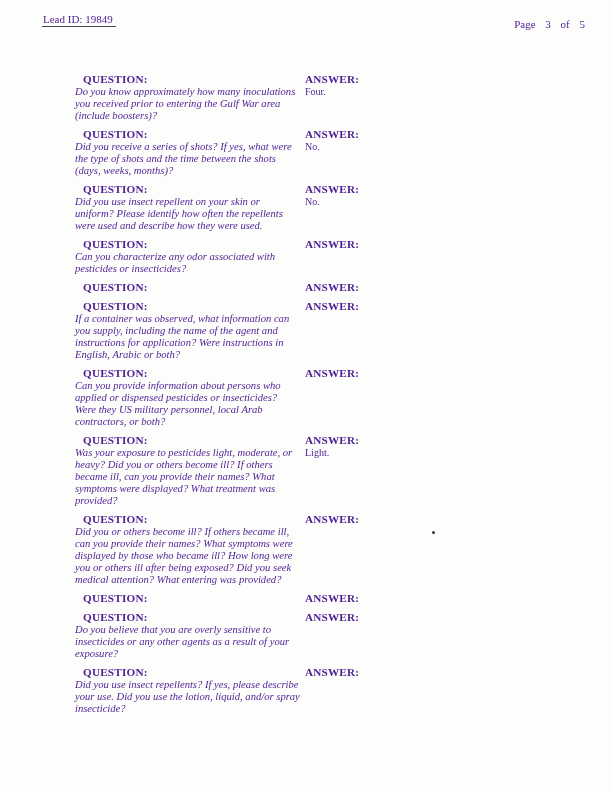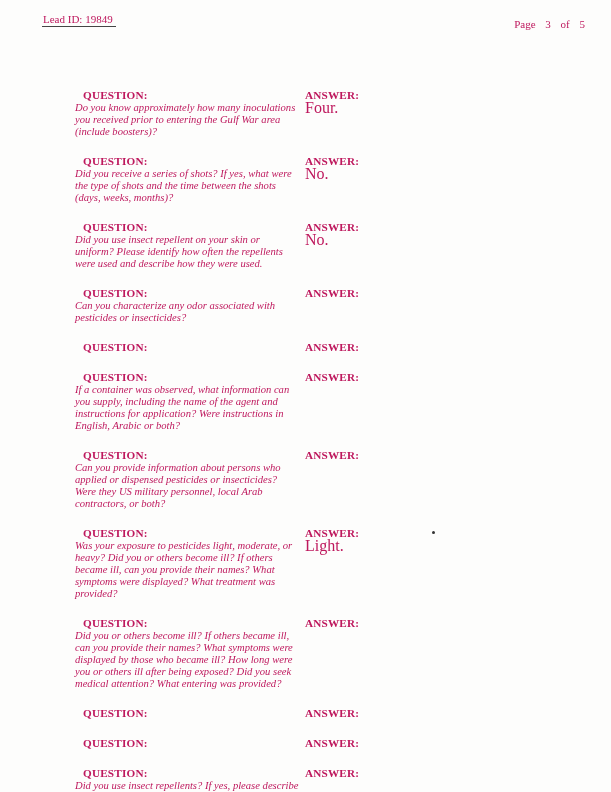--- a/index.html
+++ b/index.html
@@ -6,21 +6,21 @@
     margin: 0;
     padding: 0;
     background: #ffffff;
   }
   .page {
     position: relative;
     width: 611px;
     height: 792px;
     background: #fdfdfc;
     font-family: "Liberation Serif", serif;
-    color: #be185d;
+    color: #4c1d95;
     overflow: hidden;
     box-sizing: border-box;
   }
   .top-row {
     position: absolute;
     top: 13px;
     left: 42px;
     right: 26px;
     display: flex;
     justify-content: space-between;
@@ -39,39 +39,38 @@
   .content {
     position: absolute;
     top: 72px;
     left: 75px;
     right: 28px;
   }
   .qa-row {
     display: grid;
     grid-template-columns: 230px 1fr;
     margin-bottom: 5px;
-    margin-top: 16px;
   }
   .q-label, .a-label {
     font-weight: bold;
     font-size: 11.2px;
     line-height: 14px;
     letter-spacing: 0.2px;
   }
   .q-label {
     padding-left: 8px;
   }
   .q-text {
     font-size: 10.6px;
     line-height: 12px;
     width: 225px;
     font-style: italic;
   }
   .a-text {
-    font-size: 16px;
+    font-size: 10px;
     line-height: 12px;
   }
   .section-header {
     font-weight: bold;
     font-size: 11.4px;
     line-height: 14px;
     margin: 2px 0 4px -15px;
     letter-spacing: 0.2px;
   }
   .artifact-dot {
@@ -201,20 +200,21 @@
       </div>
       <div>
         <div class="a-label">ANSWER:</div>
         <div class="a-text"></div>
       </div>
     </div>
 
     <div class="qa-row">
       <div>
         <div class="q-label">QUESTION:</div>
+        <div class="q-text">Do you believe that you are overly sensitive to insecticides or any other agents as a result of your exposure?</div>
       </div>
       <div>
         <div class="a-label">ANSWER:</div>
         <div class="a-text"></div>
       </div>
     </div>
 
     <div class="qa-row">
       <div>
         <div class="q-label">QUESTION:</div>

